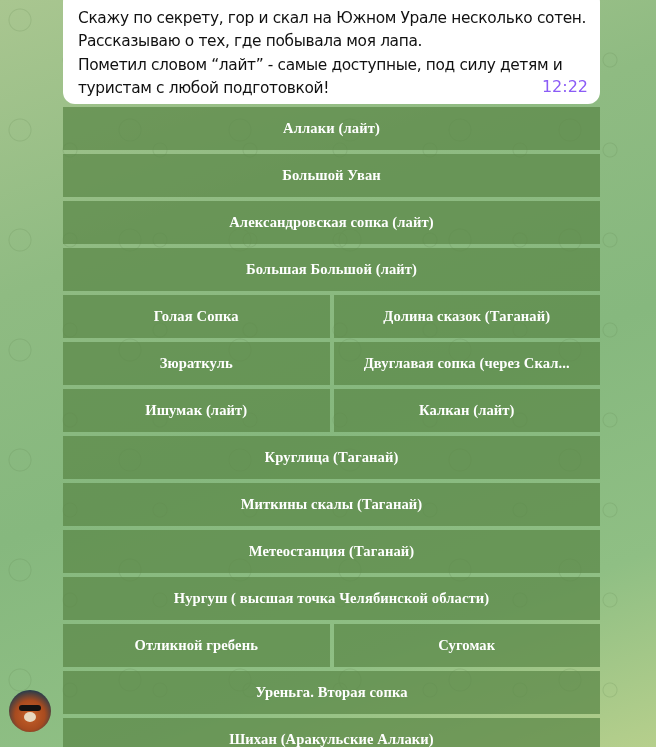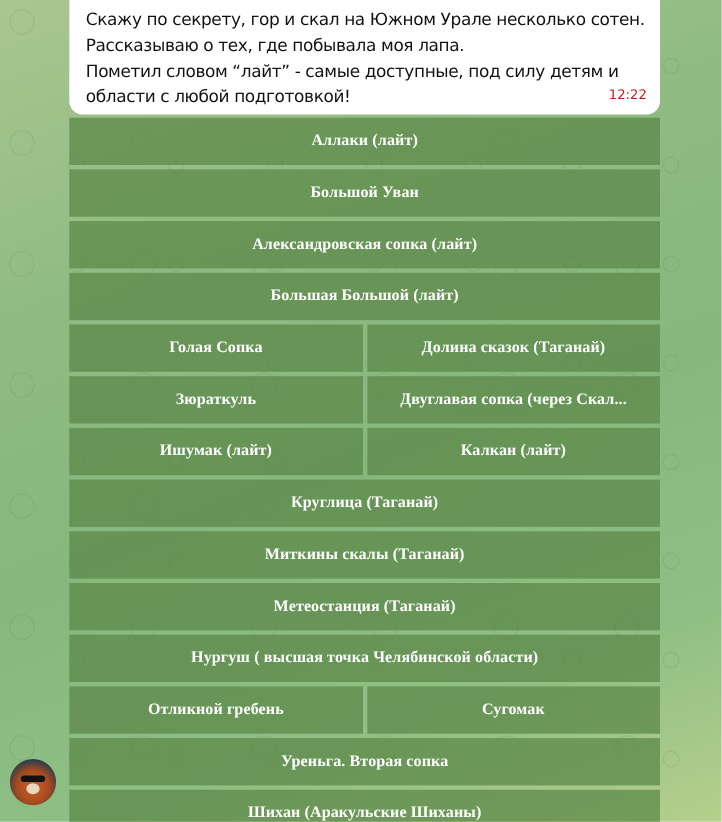--- a/index.html
+++ b/index.html
@@ -17,21 +17,21 @@
   }
   .bubble {
     position: absolute; left: 63px; top: -10px; width: 537px; height: 114px;
     background: #ffffff; border-radius: 12px; box-sizing: border-box;
     padding: 17px 14px 0 15px;
     color: #111; font-size: 15.4px; line-height: 23.3px;
     font-family: "DejaVu Sans", sans-serif;
   }
   .bubble .line { display: block; white-space: nowrap; letter-spacing: -0.35px; }
   .bubble .time {
-    position: absolute; right: 12px; bottom: 6px; font-size: 12px; color: #b91c1c;
+    position: absolute; right: 12px; bottom: 6px; font-size: 16px; color: #8b5cf6;
   }
   .keyboard { position: absolute; left: 63px; top: 107px; width: 537px; }
   .kb-row { display: flex; gap: 4px; margin-bottom: 4px; height: 43px; }
   .kb-btn {
     flex: 1; display: flex; align-items: center; justify-content: center;
     background: rgba(90, 135, 70, 0.72); border-radius: 0;
     color: #ffffff; font-size: 14.6px; font-weight: bold;
     font-family: Liberation Serif, serif;
     white-space: nowrap; overflow: hidden; text-overflow: ellipsis;
     padding: 0 8px; box-sizing: border-box; letter-spacing: 0.1px;
@@ -51,21 +51,21 @@
 </style>
 </head>
 <body>
 
 <div class="pattern"></div>
 
 <div class="bubble">
   <span class="line">Скажу по секрету, гор и скал на Южном Урале несколько сотен.</span>
   <span class="line">Рассказываю о тех, где побывала моя лапа.</span>
   <span class="line">Пометил словом “лайт” - самые доступные, под силу детям и</span>
-  <span class="line">области с любой подготовкой!</span>
+  <span class="line">туристам с любой подготовкой!</span>
   <span class="time">12:22</span>
 </div>
 
 <div class="keyboard">
   <div class="kb-row">
     <div class="kb-btn">
         <span>Аллаки (лайт)</span>
       </div>
   </div>
   <div class="kb-row">
@@ -135,21 +135,21 @@
         <span>Сугомак</span>
       </div>
   </div>
   <div class="kb-row">
     <div class="kb-btn">
         <span>Уреньга. Вторая сопка</span>
       </div>
   </div>
   <div class="kb-row">
     <div class="kb-btn">
-        <span>Шихан (Аракульские Шиханы)</span>
+        <span>Шихан (Аракульские Аллаки)</span>
       </div>
   </div>
 </div>
 
 <div class="avatar">
   <div class="glasses"></div>
   <div class="snout"></div>
 </div>
 
 </body></html>

